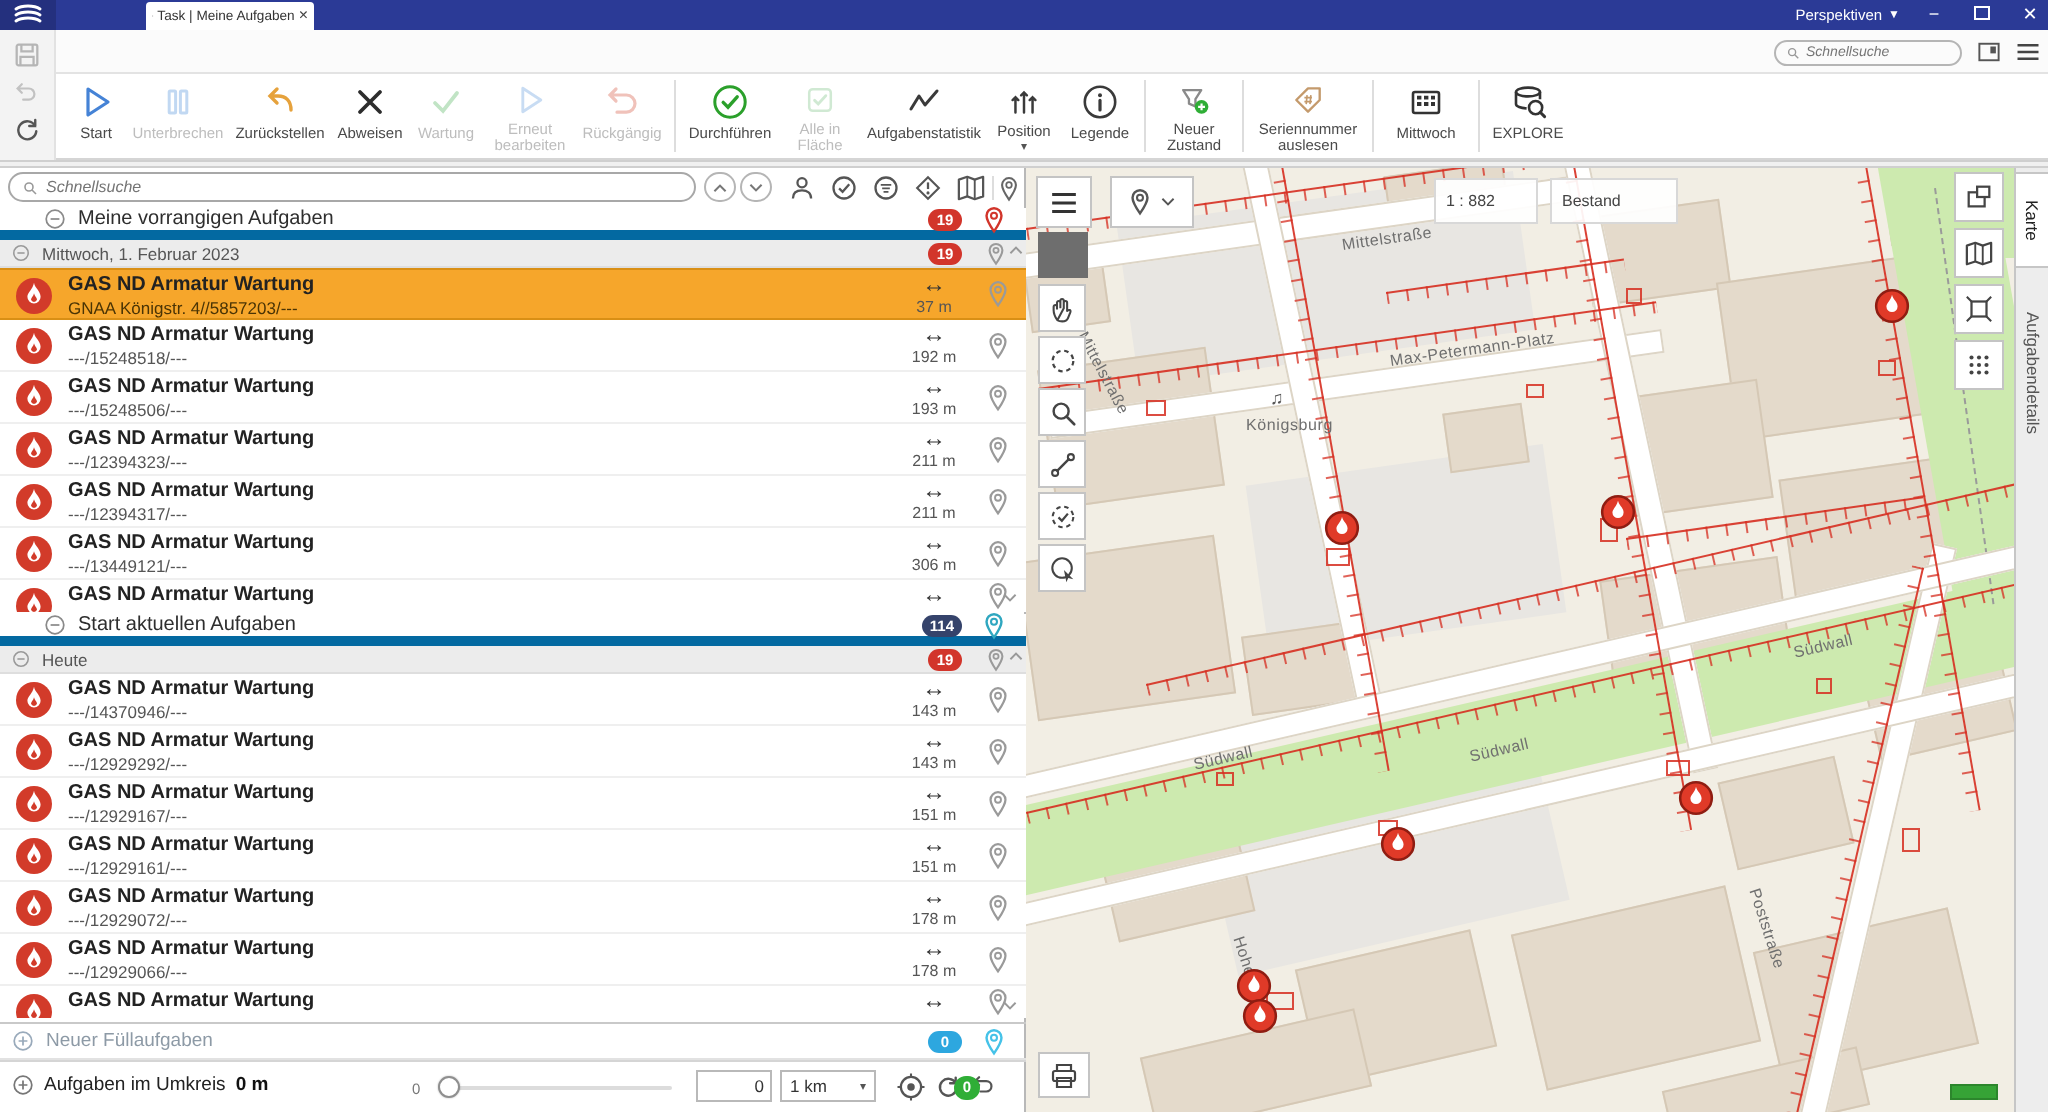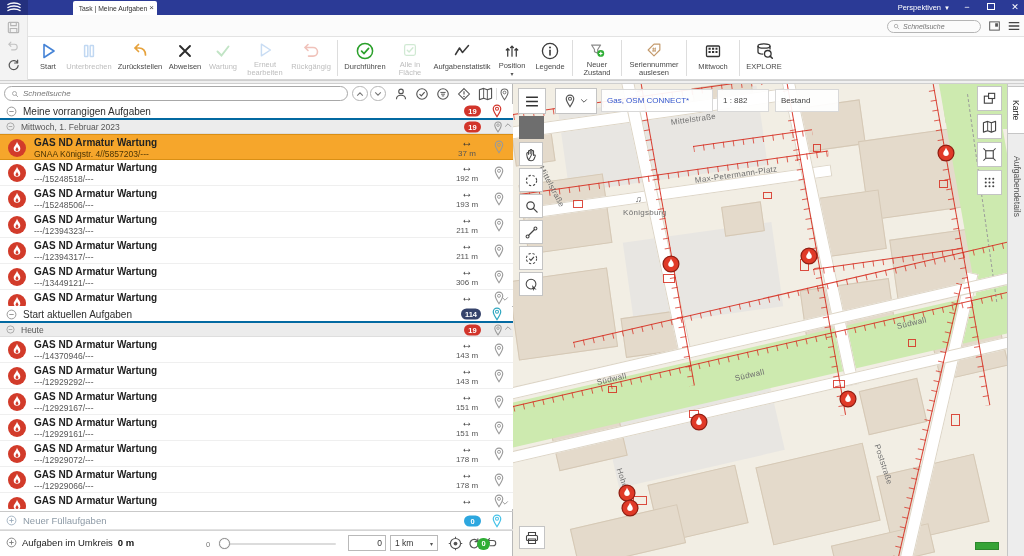--- a/index.html
+++ b/index.html
@@ -48,21 +48,21 @@
 
   
   .left-panel{position:absolute;left:0;top:84px;width:513px;height:472px;background:#fff;border-right:1px solid #b8b8b8;}
   .search-row{position:absolute;left:0;top:2px;width:513px;height:17px;}
   .qwrap{position:absolute;left:4px;top:0;width:344px;height:15px;border:1px solid #a8a8a8;border-radius:8px;display:flex;align-items:center;padding:0 6px;gap:4px;background:#fff;}
   .qwrap input{border:none;outline:none;flex:1;font-size:8px;font-style:italic;color:#999;background:transparent;}
   .spin{position:absolute;top:0;width:16px;height:15px;border:1px solid #b5b5b5;border-radius:8px;display:flex;align-items:center;justify-content:center;background:#fff;}
   .srico{position:absolute;top:1px;}
   .vdiv{position:absolute;top:2px;width:1px;height:12px;background:#ddd;}
 
-  .sec-h{position:absolute;left:0;width:513px;height:16px;background:#fff;border-bottom:2px solid #0369a1;display:flex;align-items:center;}
+  .sec-h{position:absolute;left:0;width:513px;height:16px;background:#fff;border-bottom:5px solid #0369a1;display:flex;align-items:center;padding-left:16px;}
   .sec-h .tt{font-size:10px;color:#2e2e2e;margin-left:6px;}
   .grp{position:absolute;left:0;width:513px;height:14px;background:#ececec;border-bottom:1px solid #dedede;display:flex;align-items:center;}
   .grp .tt{font-size:8.5px;color:#555;margin-left:6px;}
   .coll{margin-left:6px;}
   .badge{position:absolute;top:50%;transform:translateY(-50%);right:32px;min-width:17px;height:11px;border-radius:6px;color:#fff;font-size:7.5px;font-weight:bold;text-align:center;line-height:11px;padding:0 4px;}
   .b-red{background:#d2352b;} .b-navy{background:#35436b;} .b-blue{background:#2da7df;}
   .pin{position:absolute;top:50%;transform:translateY(-50%);right:10px;color:#9a9a9a;}
   .pin.red{color:#d2352b;} .pin.teal{color:#2fa7c0;} .pin.cyan{color:#45c2e8;} .pin.green{color:#2fae36;}
   .upchev{position:absolute;right:1px;top:2px;color:#999;}
   .downchev{position:absolute;color:#999;}
@@ -940,23 +940,20 @@
     </div>
     <div class="mapctl" style="left:42px;top:4px;width:42px;height:26px;gap:4px">
       <svg width="12" height="14" viewBox="0 0 12 15">
           <path d="M6 1.2 C3.8 1.2 2 3 2 5.2 C2 7.8 6 13.6 6 13.6 S10 7.8 10 5.2 C10 3 8.2 1.2 6 1.2 Z" fill="none" stroke="#555" stroke-width="1.3"></path>
           <circle cx="6" cy="5.2" r="1.6" fill="none" stroke="#555" stroke-width="1.1"></circle>
         </svg>
       <svg width="8" height="6" viewBox="0 0 10 7">
           <path d="M1.5 1.5 L5 5 8.5 1.5" fill="none" stroke="#555" stroke-width="1.2"></path>
         </svg>
     </div>
-    <div class="mapfield" style="left:88px;top:5px;width:112px;height:23px">
-      <span class="ftx blue">Gas, OSM CONNECT*</span>
-    </div>
     <div class="mapfield" style="left:204px;top:5px;width:52px;height:23px">
       <span class="ftx">1 : 882</span>
     </div>
     <div class="mapfield" style="left:262px;top:5px;width:64px;height:23px">
       <span class="ftx">Bestand</span>
     </div>
     <div class="darktool"></div>
     <div class="mapctl" style="left:6px;top:58px;width:24px;height:24px">
       <svg width="15" height="15" viewBox="0 0 16 16">
           <path d="M5 14 C3.8 12.2 3 10.4 3 8.6 V6.8 A.9.9 0 0 1 4.8 6.8 V8.2 M4.8 8.2 V4.6 A.9.9 0 0 1 6.6 4.6 V7.6 M6.6 7.6 V3.6 A.9.9 0 0 1 8.4 3.6 V7.6 M8.4 7.6 V4.6 A.9.9 0 0 1 10.2 4.6 V9 C11.2 8.2 12.4 8.4 11.9 9.8 L10.6 13 C10.2 14 9 14.6 7.6 14.6 C6.4 14.6 5.6 14.4 5 14 Z" fill="none" stroke="#444" stroke-width="1.1" stroke-linejoin="round"></path>

